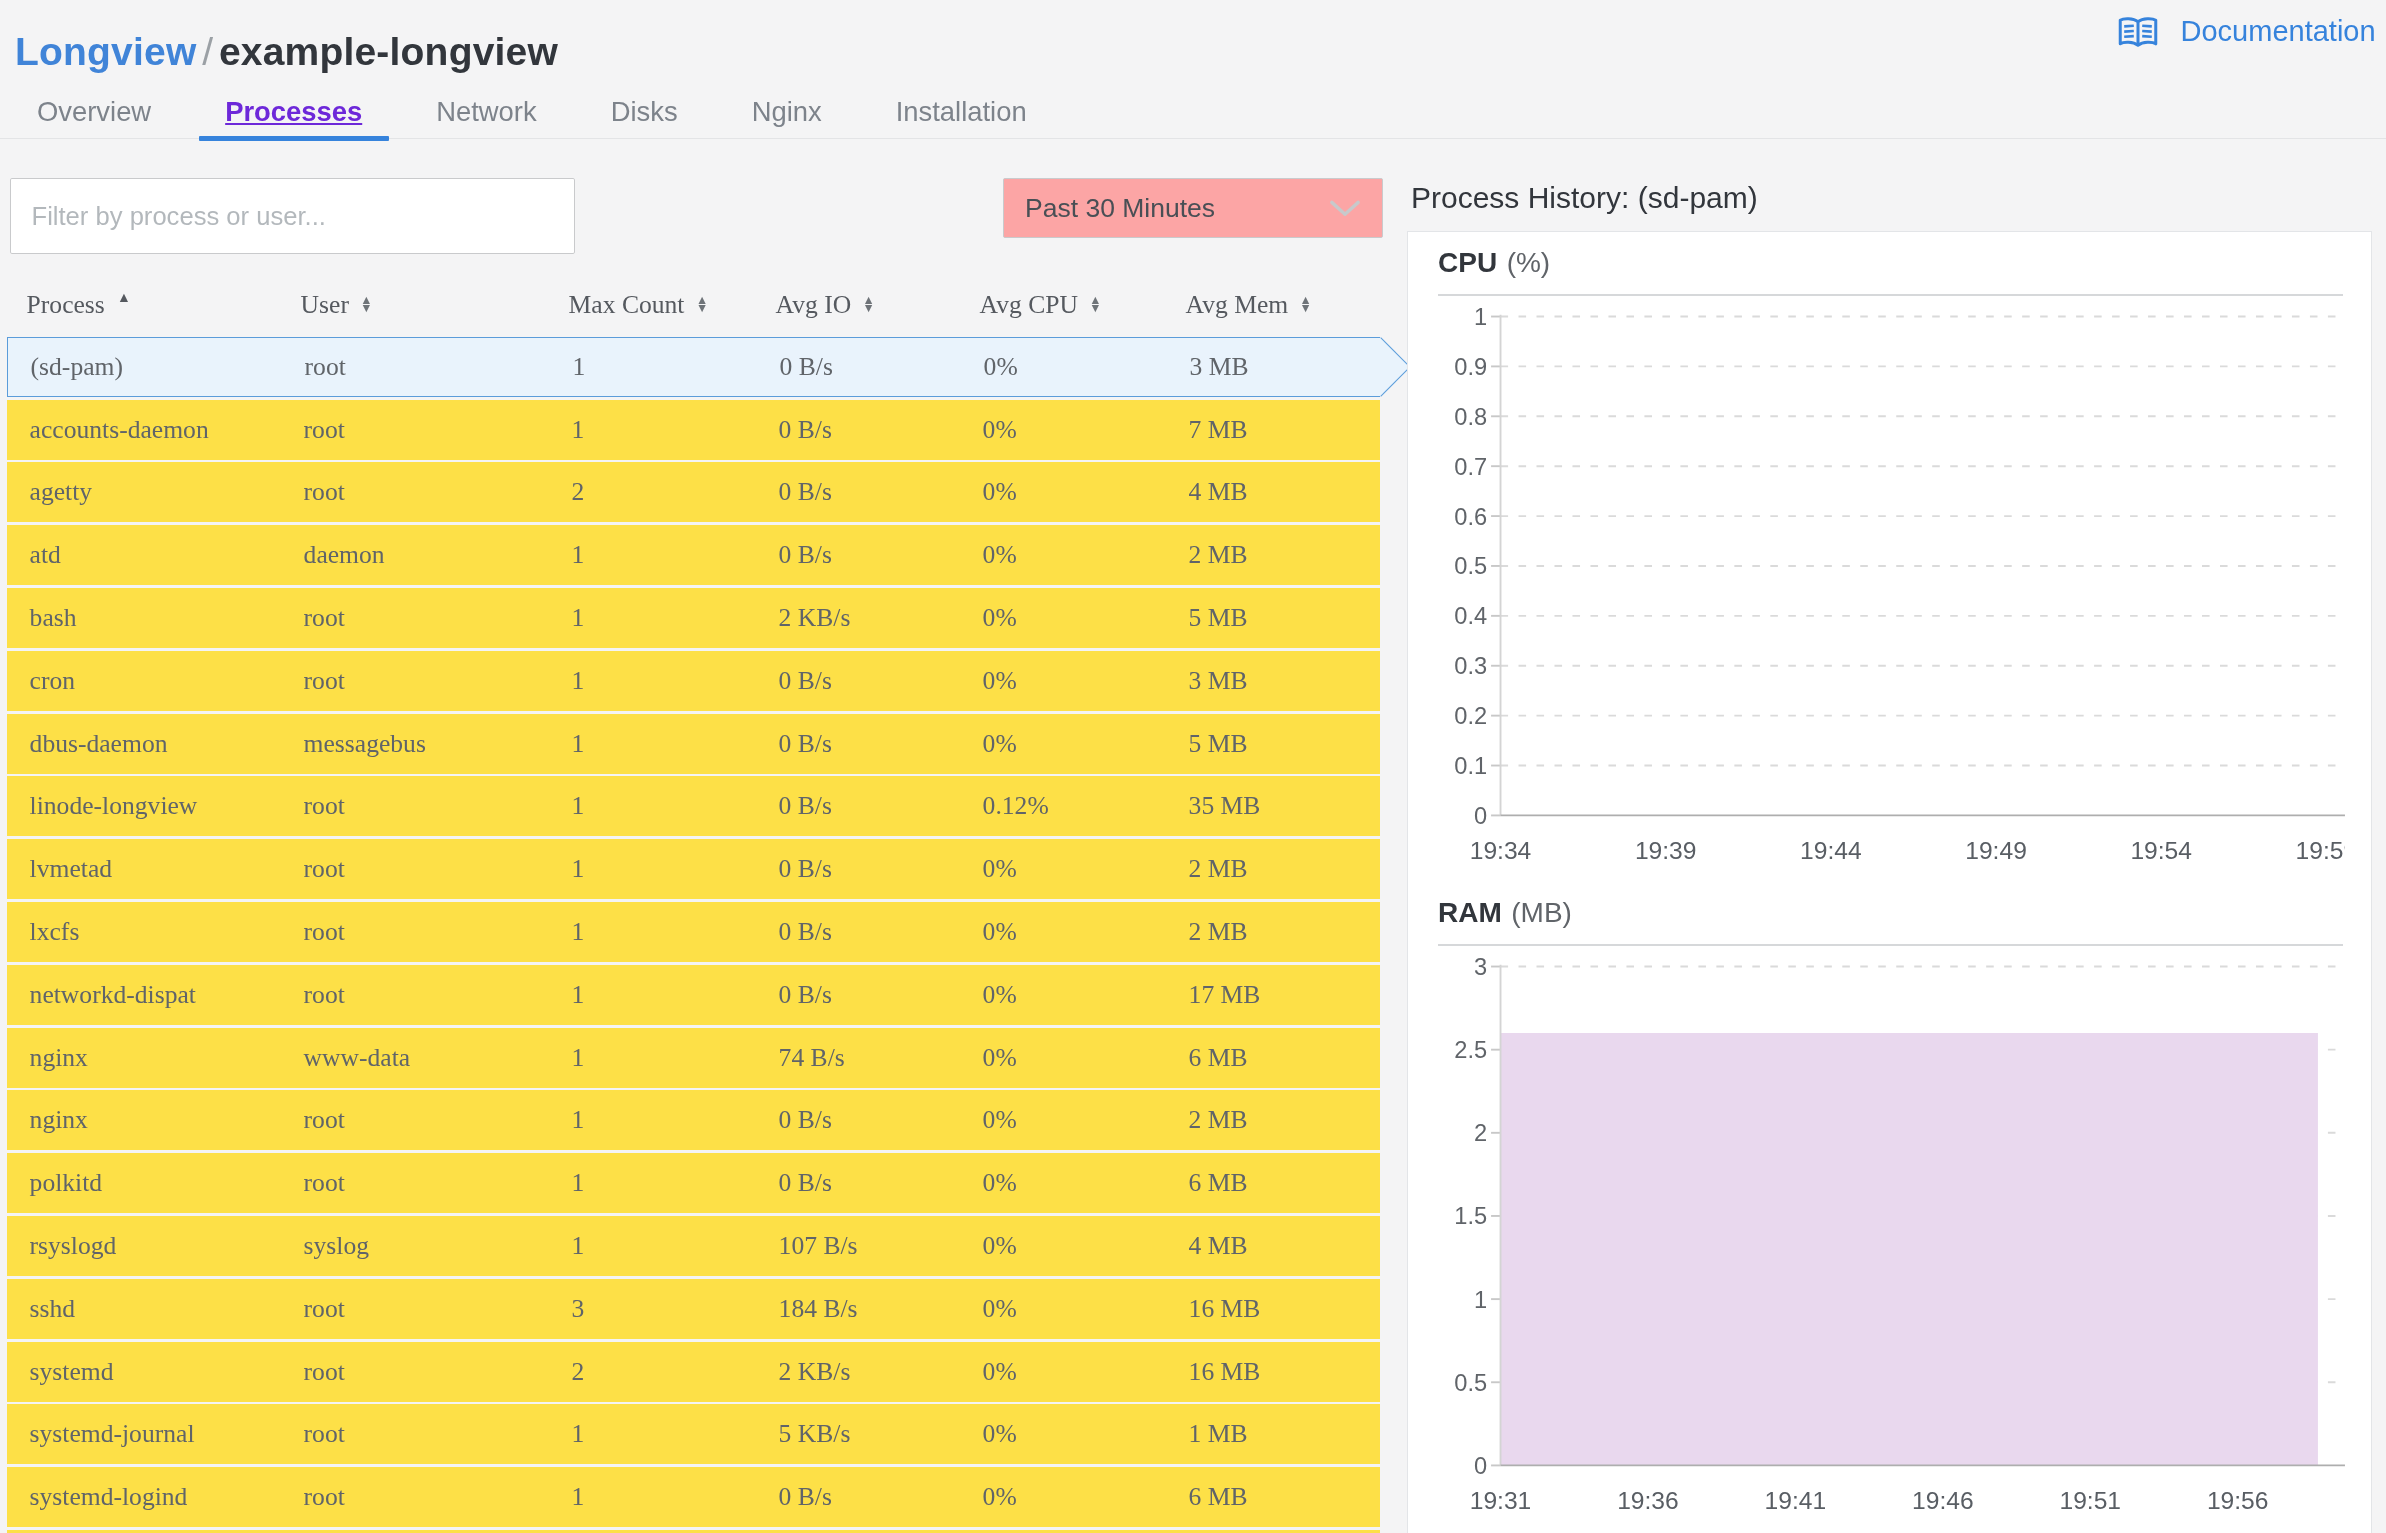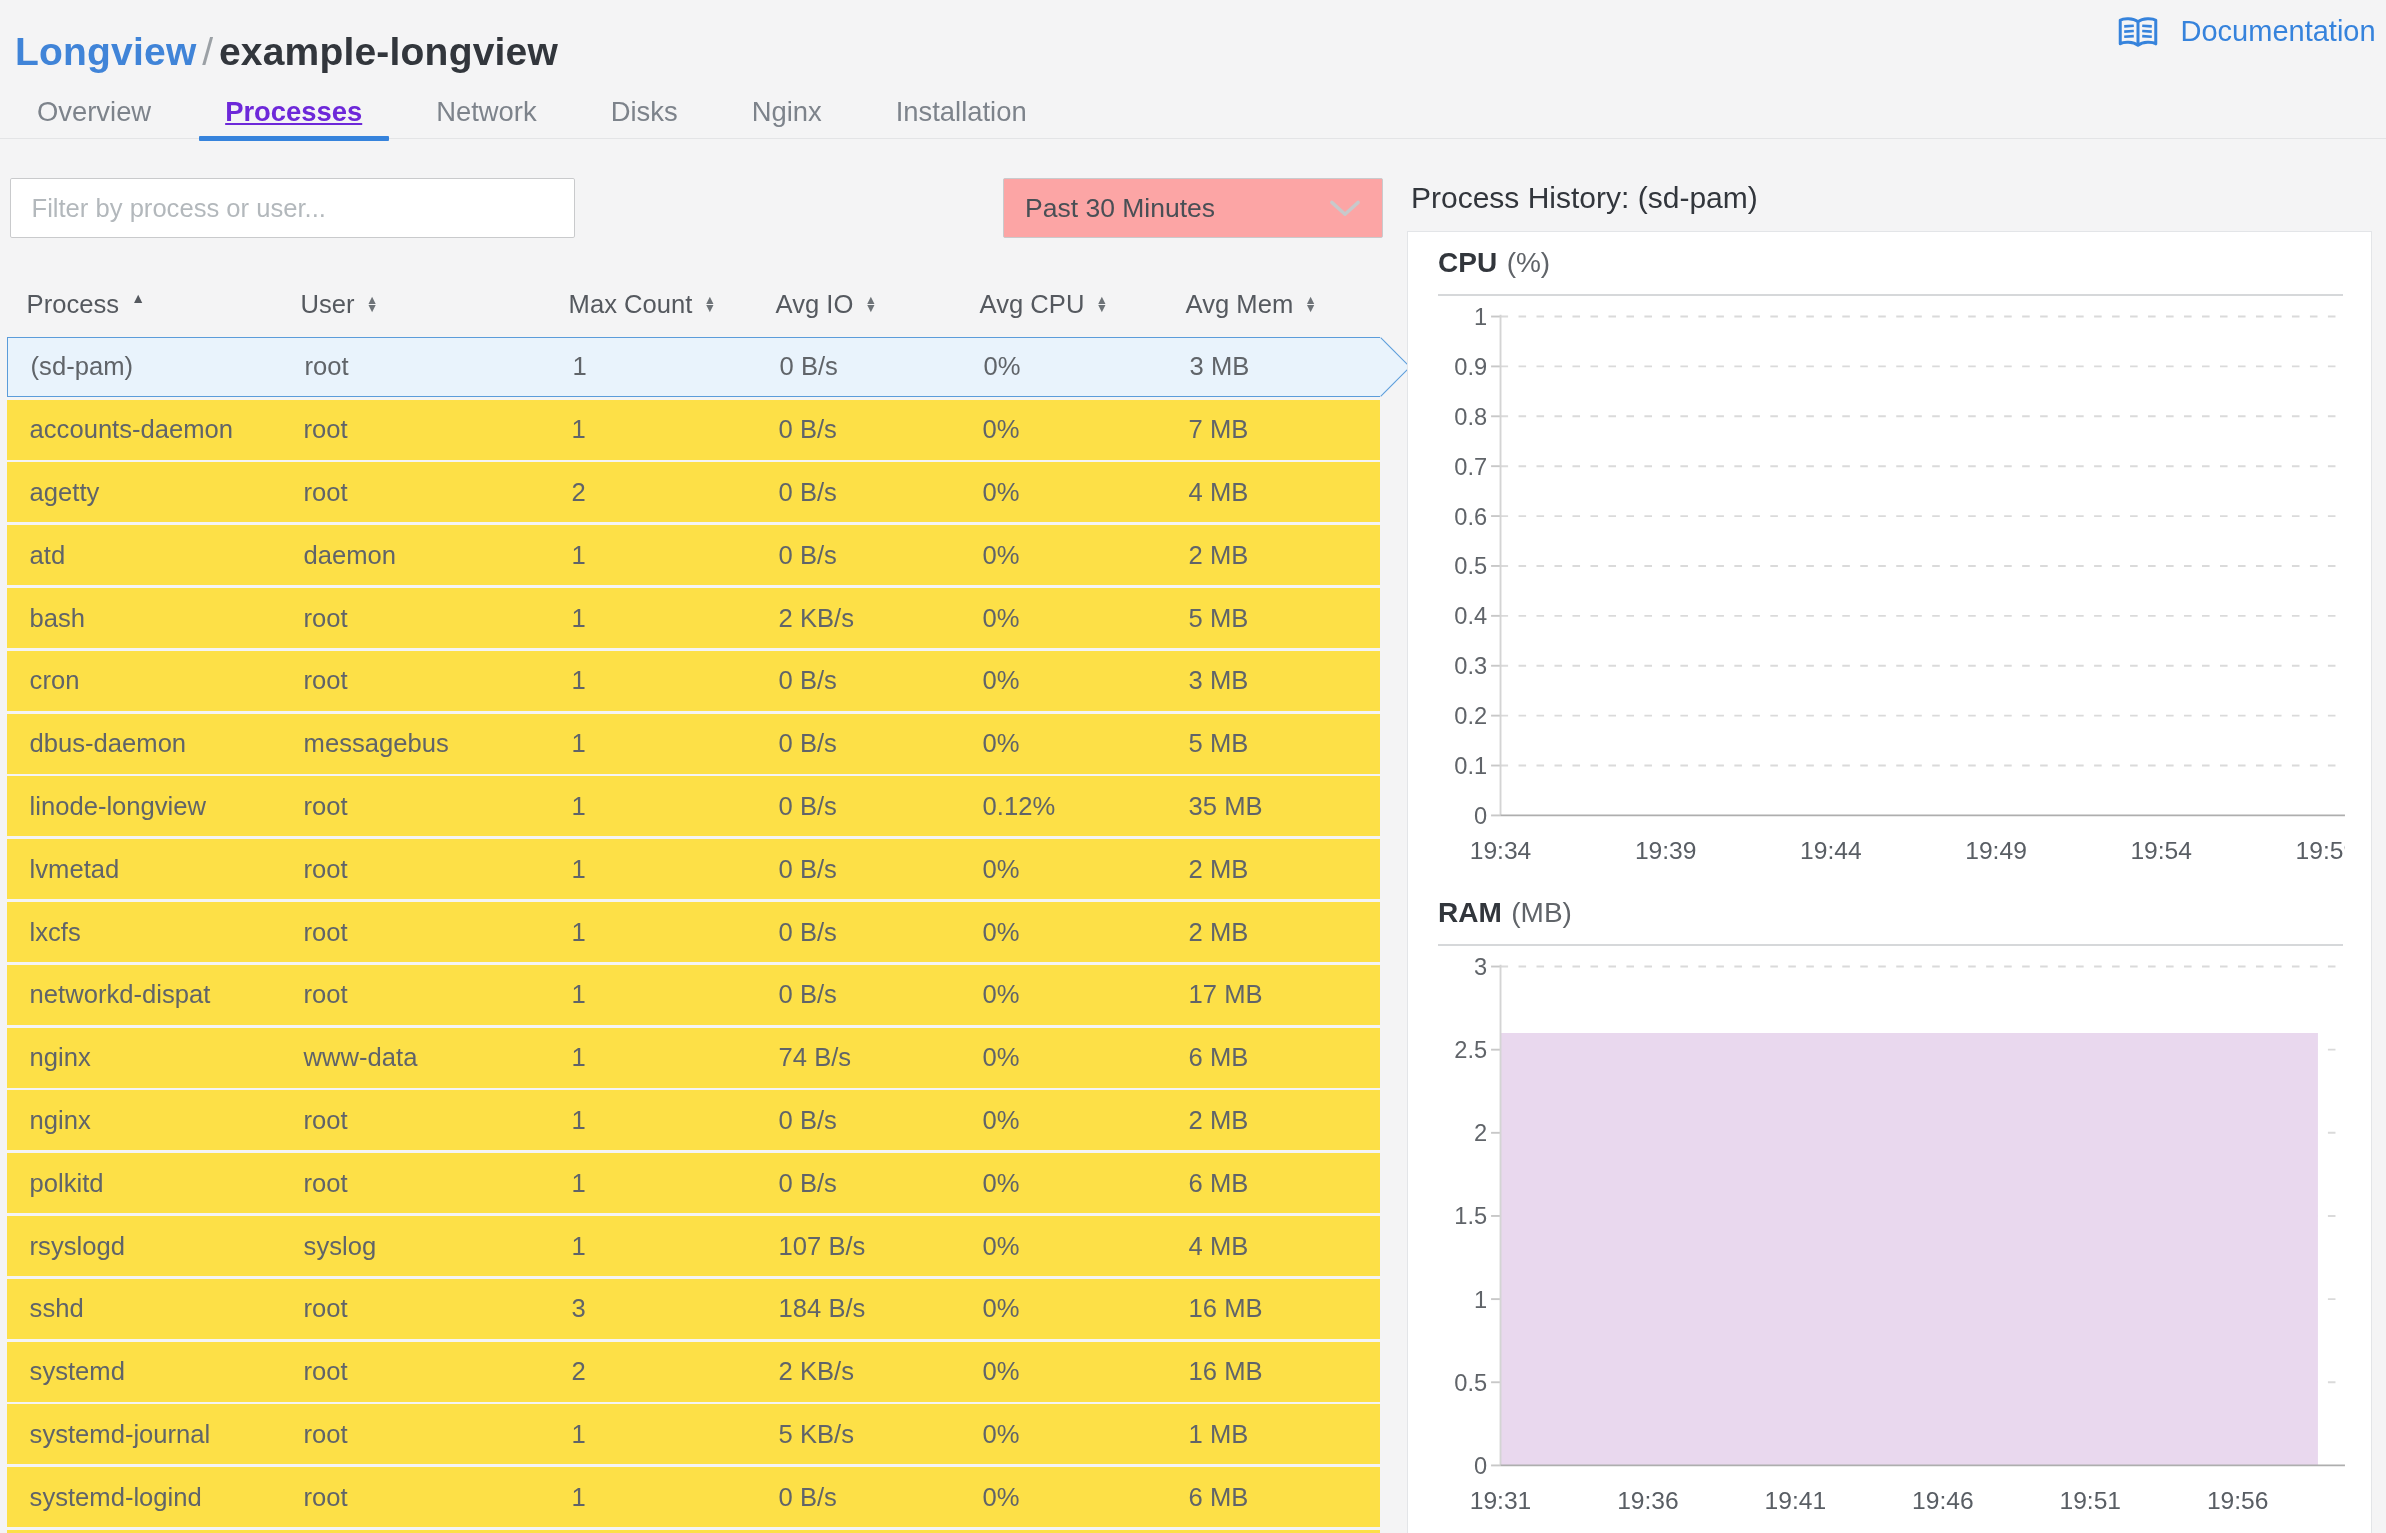--- a/index.html
+++ b/index.html
@@ -34,21 +34,21 @@
   }
   .tab { position: relative; height: 100%; display: flex; align-items: center; cursor: pointer; }
   .tab.active { color: #6d28d9; font-weight: 700; text-decoration: underline; }
   .tab-indicator {
     position: absolute; left: -26.5px; right: -26.5px; bottom: -2.8px;
     height: 4.7px; background: #3683dc; border-radius: 0.9px;
   }
   
   .filter-input {
     position: absolute; left: 9.5px; top: 178px;
-    width: 565px; height: 60px;
+    width: 565px; height: 76px;
     border: 0.9px solid #c9cacc; border-radius: 1.9px;
     background: #fff; padding: 0 21px;
     font-family: "Liberation Sans", sans-serif;
     font-size: 25.6px; color: #32363c; outline: none;
   }
   .filter-input::placeholder { color: #b3b8bc; }
   .time-select {
     position: absolute; left: 1003px; top: 178px;
     width: 380px; height: 60px;
     border: 0.9px solid #c9cacc; border-radius: 1.9px;
@@ -56,20 +56,21 @@
     display: flex; align-items: center; justify-content: space-between;
     padding: 0 21px 0 21px;
     font-size: 26.5px; color: #494f55;
   }
   
   .ptable { position: absolute; left: 6.6px; top: 274px; width: 1373px; }
   .t-head, .t-row {
     display: grid;
     grid-template-columns: 274px 268px 207px 204px 206px 1fr;
     align-items: center;
+    font-family: Liberation Serif, serif;
   }
   .t-head { height: 61px; font-size: 25.6px; color: #55595f; }
   .t-head .cell { display: flex; align-items: center; padding-left: 20px; cursor: pointer; }
   .sort-asc { font-size: 14px; color: #55595f; margin-left: 12.3px; transform: translateY(-6.6px); }
   .sort-both { display: inline-flex; flex-direction: column; margin-left: 11.4px; line-height: 0.62; }
   .sort-both span { font-size: 12.3px; color: #6e7378; }
   .t-rows { margin-top: 1.9px; }
   .t-row {
     height: 60px; background: #fde047; margin-bottom: 2.8px;
     font-size: 25.6px; color: #606469; cursor: pointer; position: relative;

